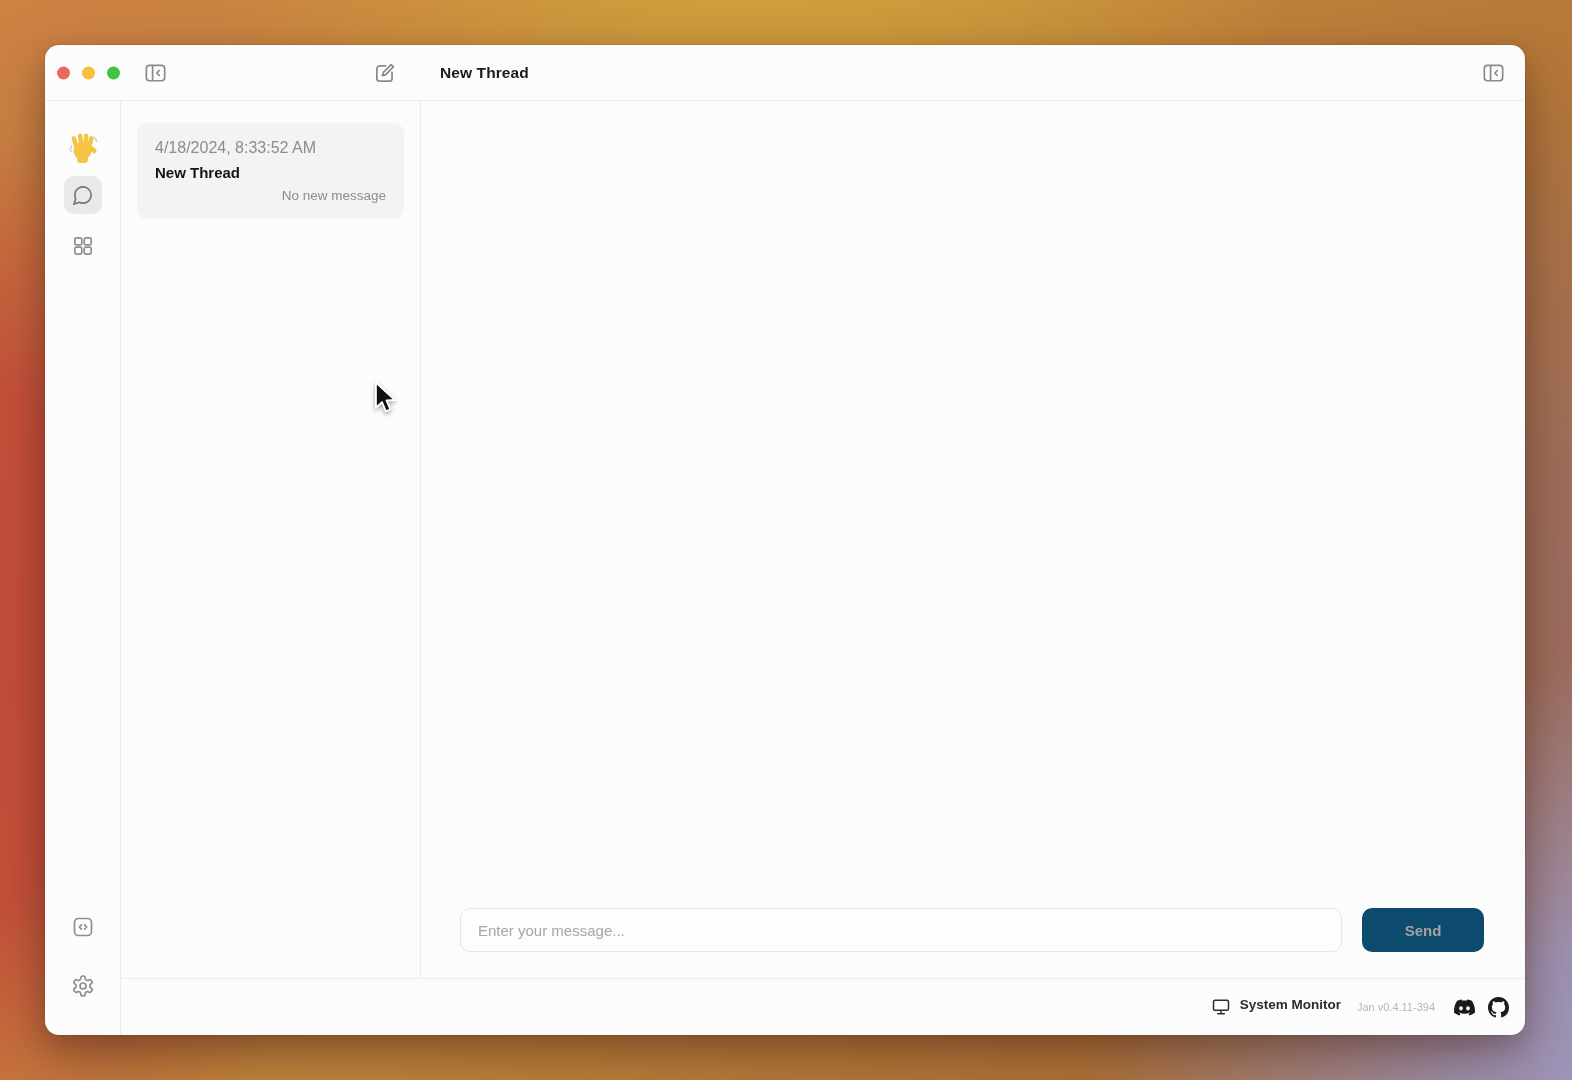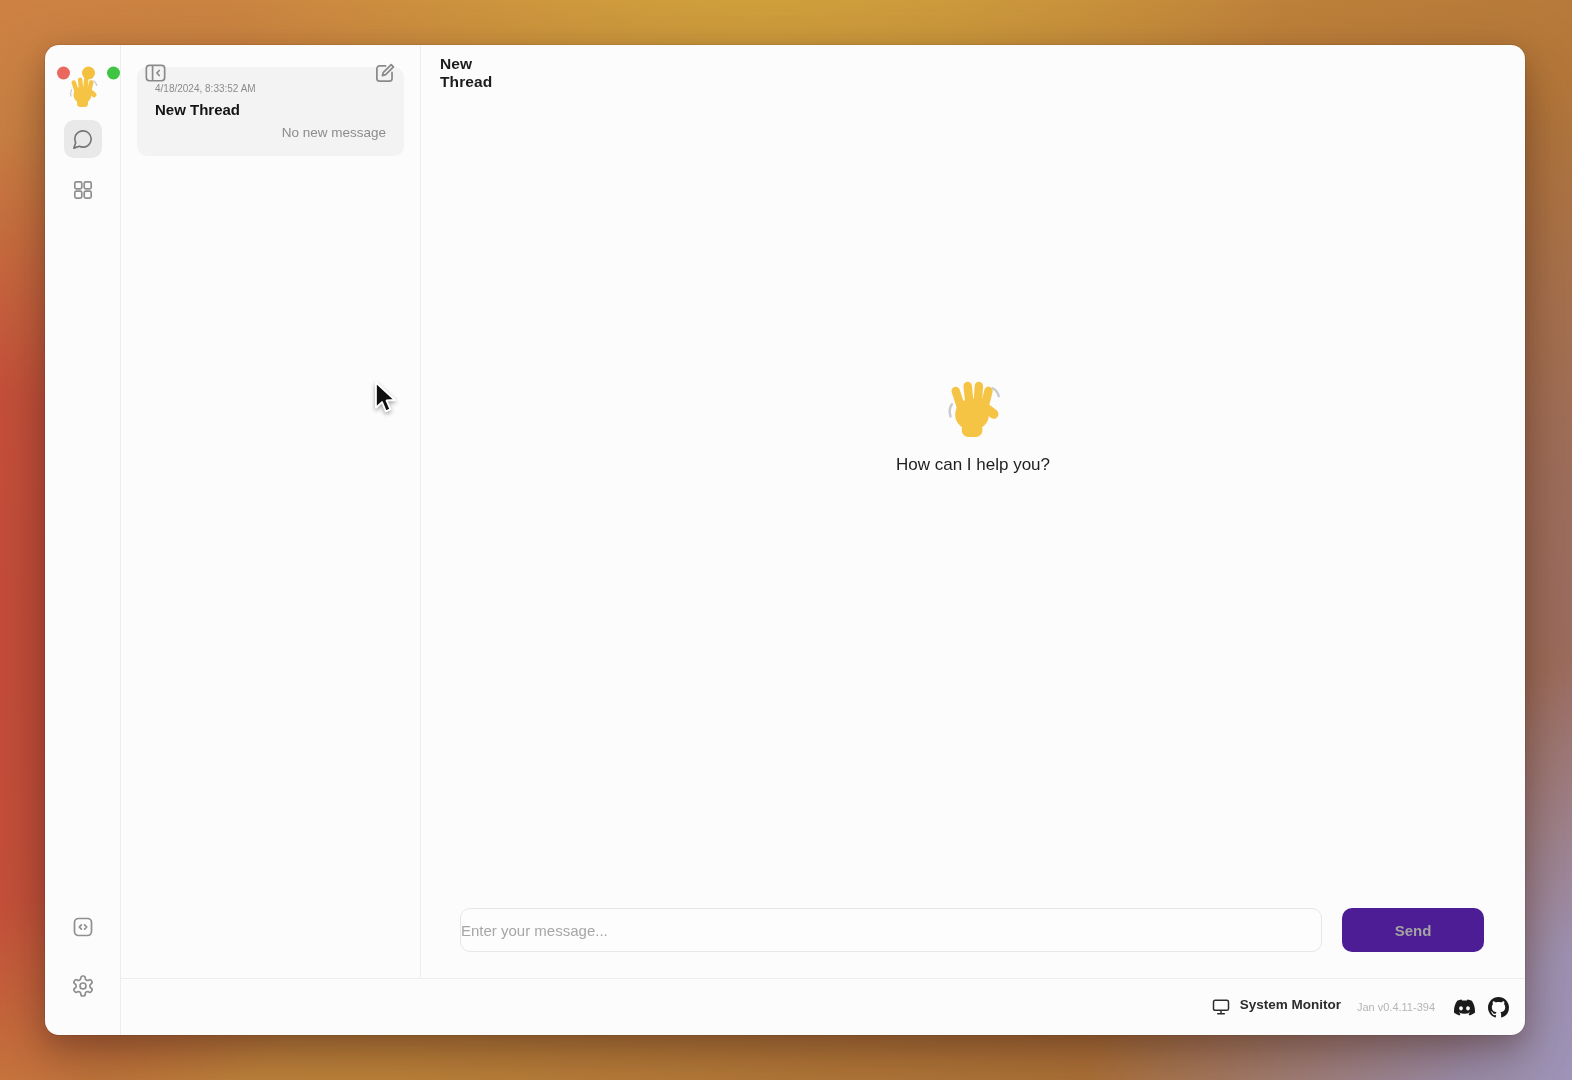--- a/index.html
+++ b/index.html
@@ -13,21 +13,21 @@
       radial-gradient(950px 800px at -8% 60%, rgba(199,72,58,.95) 0%, rgba(199,72,58,.85) 35%, rgba(199,72,58,0) 66%),
       radial-gradient(880px 520px at 48% -6%, rgba(211,167,60,.95) 0%, rgba(211,167,60,0) 62%),
       linear-gradient(118deg, #cd8244 0%, #c68a3c 45%, #a96a38 100%);
     position:relative;
   }
 
   .window {
     position:absolute; left:45px; top:45px; width:1480px; height:990px;
     background:#fcfcfc; border-radius:14px;
     box-shadow:0 0 0 1px rgba(0,0,0,.07), 0 28px 70px rgba(70,35,25,.40), 0 10px 24px rgba(70,35,25,.28);
-    display:flex; flex-direction:row; overflow:hidden;
+    display:flex; flex-direction:column; overflow:hidden;
   }
 
   
   .titlebar { height:56px; flex-shrink:0; border-bottom:1px solid #ededed; position:relative; }
   .traffic { position:absolute; left:12px; top:50%; transform:translateY(-50%); display:flex; gap:12px; }
   .dot { width:13px; height:13px; border-radius:50%; }
   .dot.red    { background:#e9695e; }
   .dot.yellow { background:#f4c13e; }
   .dot.green  { background:#3fc443; }
   .tb-icon { position:absolute; top:50%; transform:translateY(-50%); color:#8a8a8a; cursor:default; display:flex; }
@@ -50,35 +50,35 @@
   .rail-btn.active { background:#e9e9e9; }
   .rail-btn.plain { color:#8f8f8f; }
   .wave-small { width:32px; height:32px; }
 
   
   .right-region { flex:1; display:flex; flex-direction:column; min-width:0; }
   .content-row { flex:1; display:flex; min-height:0; }
 
   .threads { width:300px; flex-shrink:0; border-right:1px solid #ededed; padding:22px 16px; }
   .thread-card { background:#f3f3f4; border-radius:10px; padding:16px 18px; cursor:default; }
-  .thread-time { font-size:10px; color:#8c8c8c; }
+  .thread-time { font-size:16px; color:#8c8c8c; }
   .thread-title { font-size:15px; font-weight:700; color:#141414; margin-top:7px; }
   .thread-sub { font-size:13.5px; color:#8c8c8c; margin-top:7px;text-align:right; }
 
   .main { flex:1; position:relative; min-width:0; }
   .greeting { position:absolute; left:0; right:0; top:332px;
     display:flex; flex-direction:column; align-items:center; gap:18px; }
   .wave-big { width:60px; height:60px; }
   .greeting-text { font-size:17px; font-weight:500; color:#1e1e1e; }
 
   .composer { position:absolute; left:39px; right:41px; bottom:26px; height:44px; display:flex; gap:20px; }
   .msg-input { flex:1; border:1px solid #e7e7e7; border-radius:10px; background:#fdfdfd;
-    padding:0 0; font-size:15px; color:#333; outline:none; font-family:inherit; }
+    padding:0 17px; font-size:15px; color:#333; outline:none; font-family:inherit; }
   .msg-input::placeholder { color:#a6a6a6; }
-  .send-btn { width:142px; flex-shrink:0; background:#4c1d95; border:none; border-radius:10px;
+  .send-btn { width:122px; flex-shrink:0; background:#0c4a6e; border:none; border-radius:10px;
     color:#a3a3a3; font-size:15px; font-weight:600; font-family:inherit; }
 
   .footer { height:57px; flex-shrink:0; border-top:1px solid #ededed;
     display:flex; align-items:center; justify-content:flex-end; padding-right:16px; }
   .sysmon { display:flex; align-items:flex-start; gap:9px; color:#2c2c2c; cursor:default; }
   .sysmon-label { font-size:13.5px; font-weight:600; color:#2c2c2c; }
   .version { font-size:11px; color:#b5b5b5; margin-left:16px; }
   .footer-link { display:flex; color:#1b1b1b; cursor:default; }
   .footer-link.discord { margin-left:19px; }
   .footer-link.github { margin-left:13px; }
@@ -210,26 +210,20 @@
 
         <div class="threads">
           <div class="thread-card">
             <div class="thread-time">4/18/2024, 8:33:52 AM</div>
             <div class="thread-title">New Thread</div>
             <div class="thread-sub">No new message</div>
           </div>
         </div>
 
         <div class="main">
-          <div class="greeting">
-            <svg class="wave-big">
-                <use href="#sym-wave"></use>
-              </svg>
-            <div class="greeting-text">How can I help you?</div>
-          </div>
           <div class="composer">
             <input class="msg-input" type="text" placeholder="Enter your message..." style="">
             <button class="send-btn">Send</button>
           </div>
         </div>
 
       </div>
 
       <div class="footer">
         <div class="sysmon">

